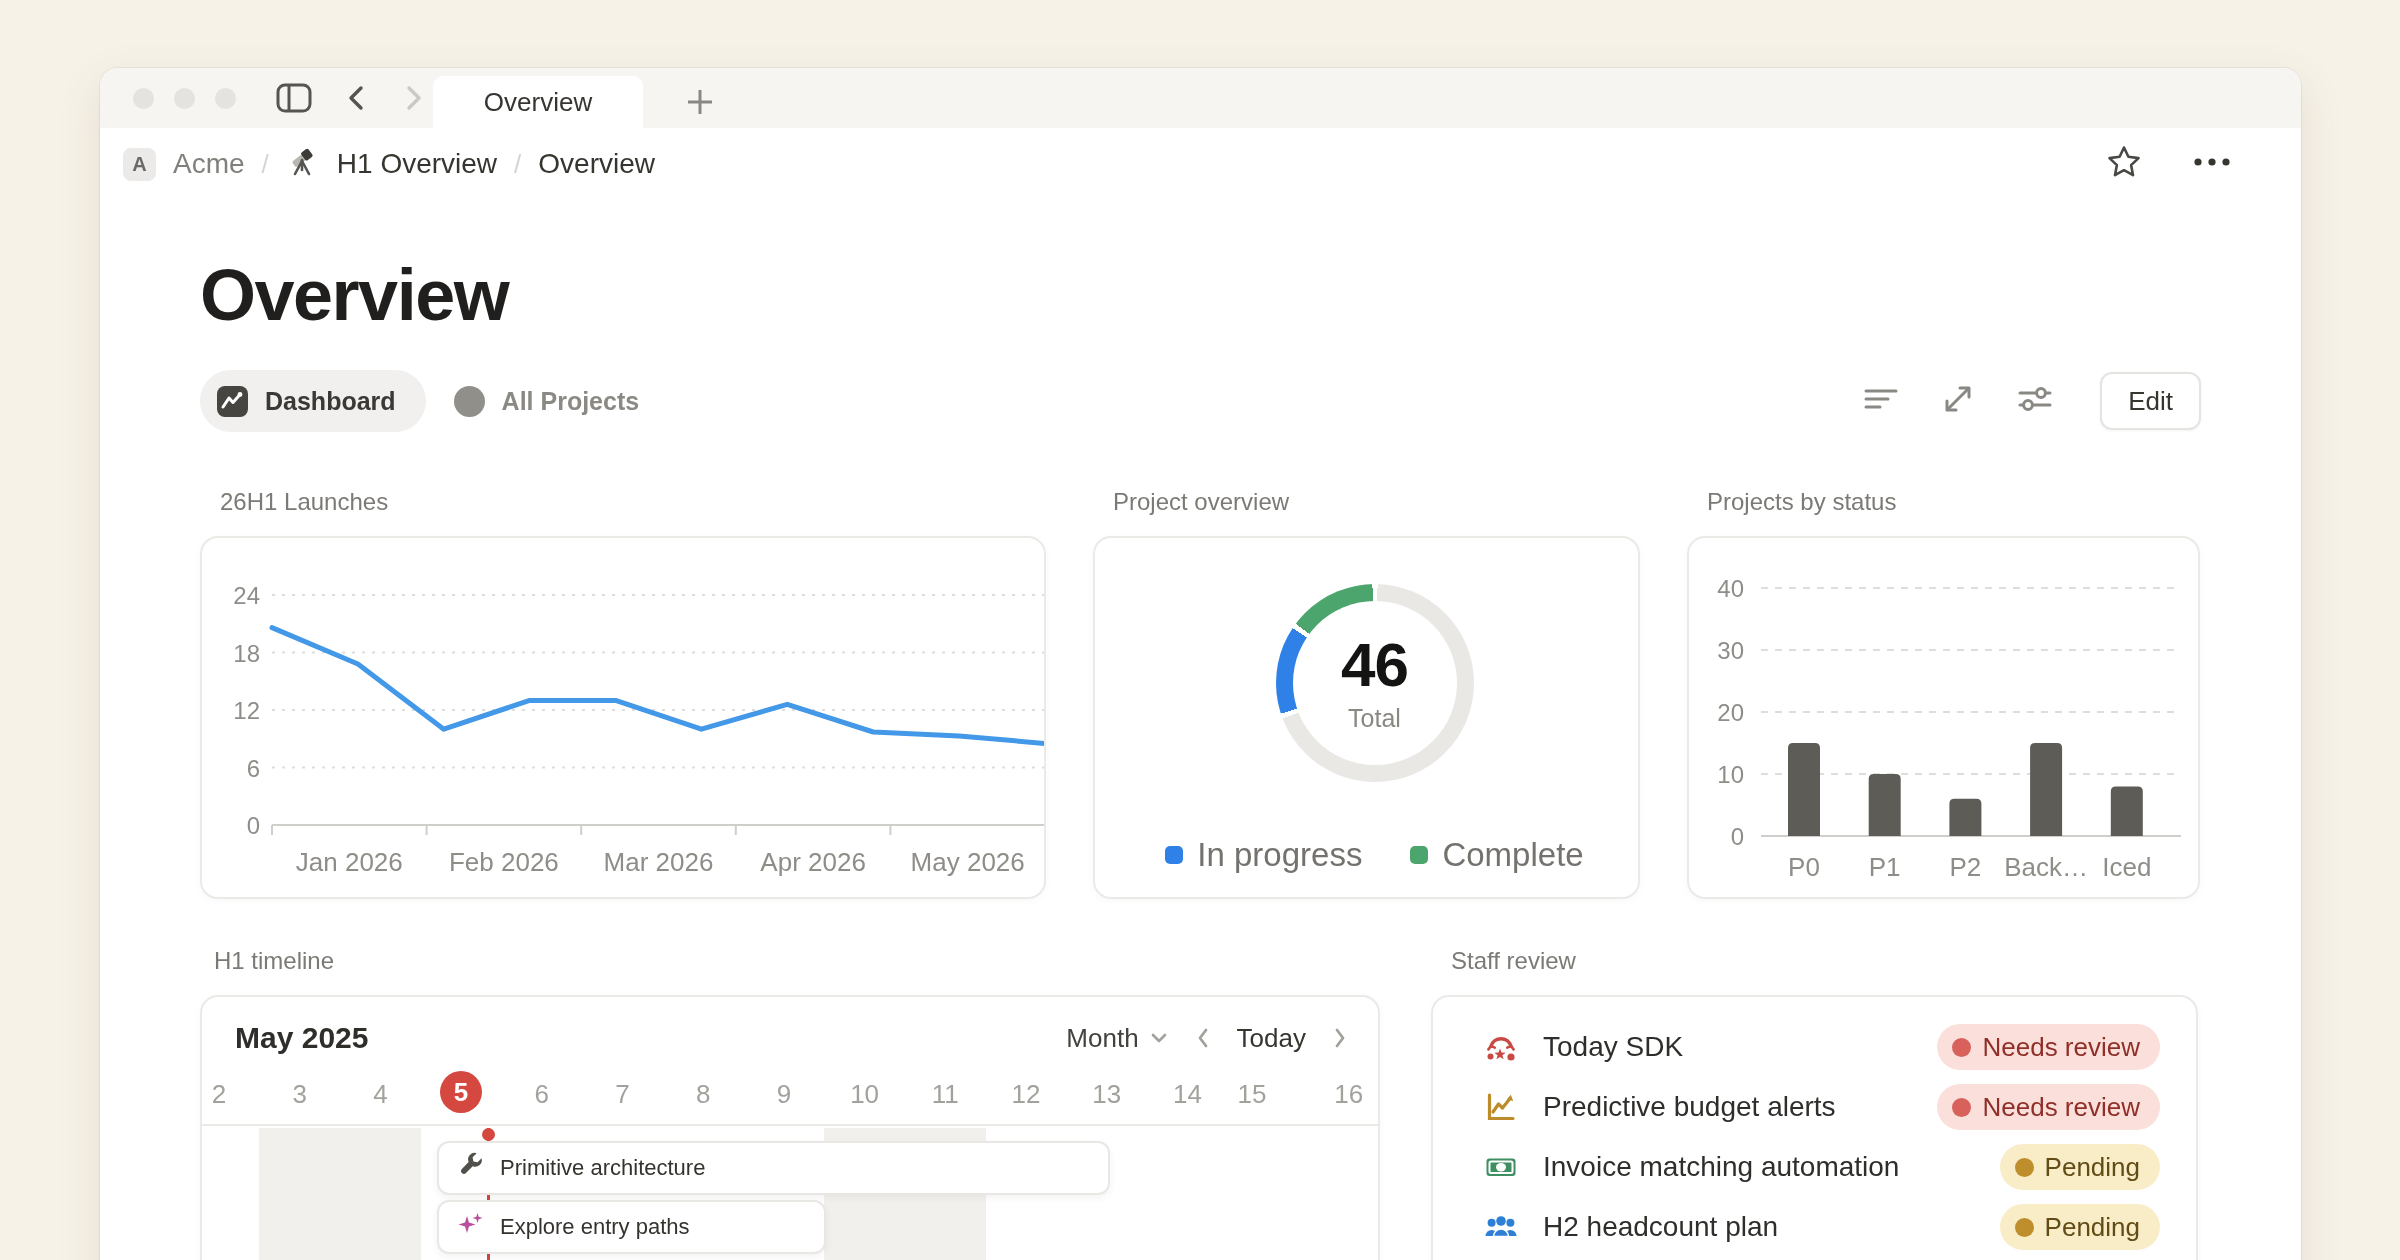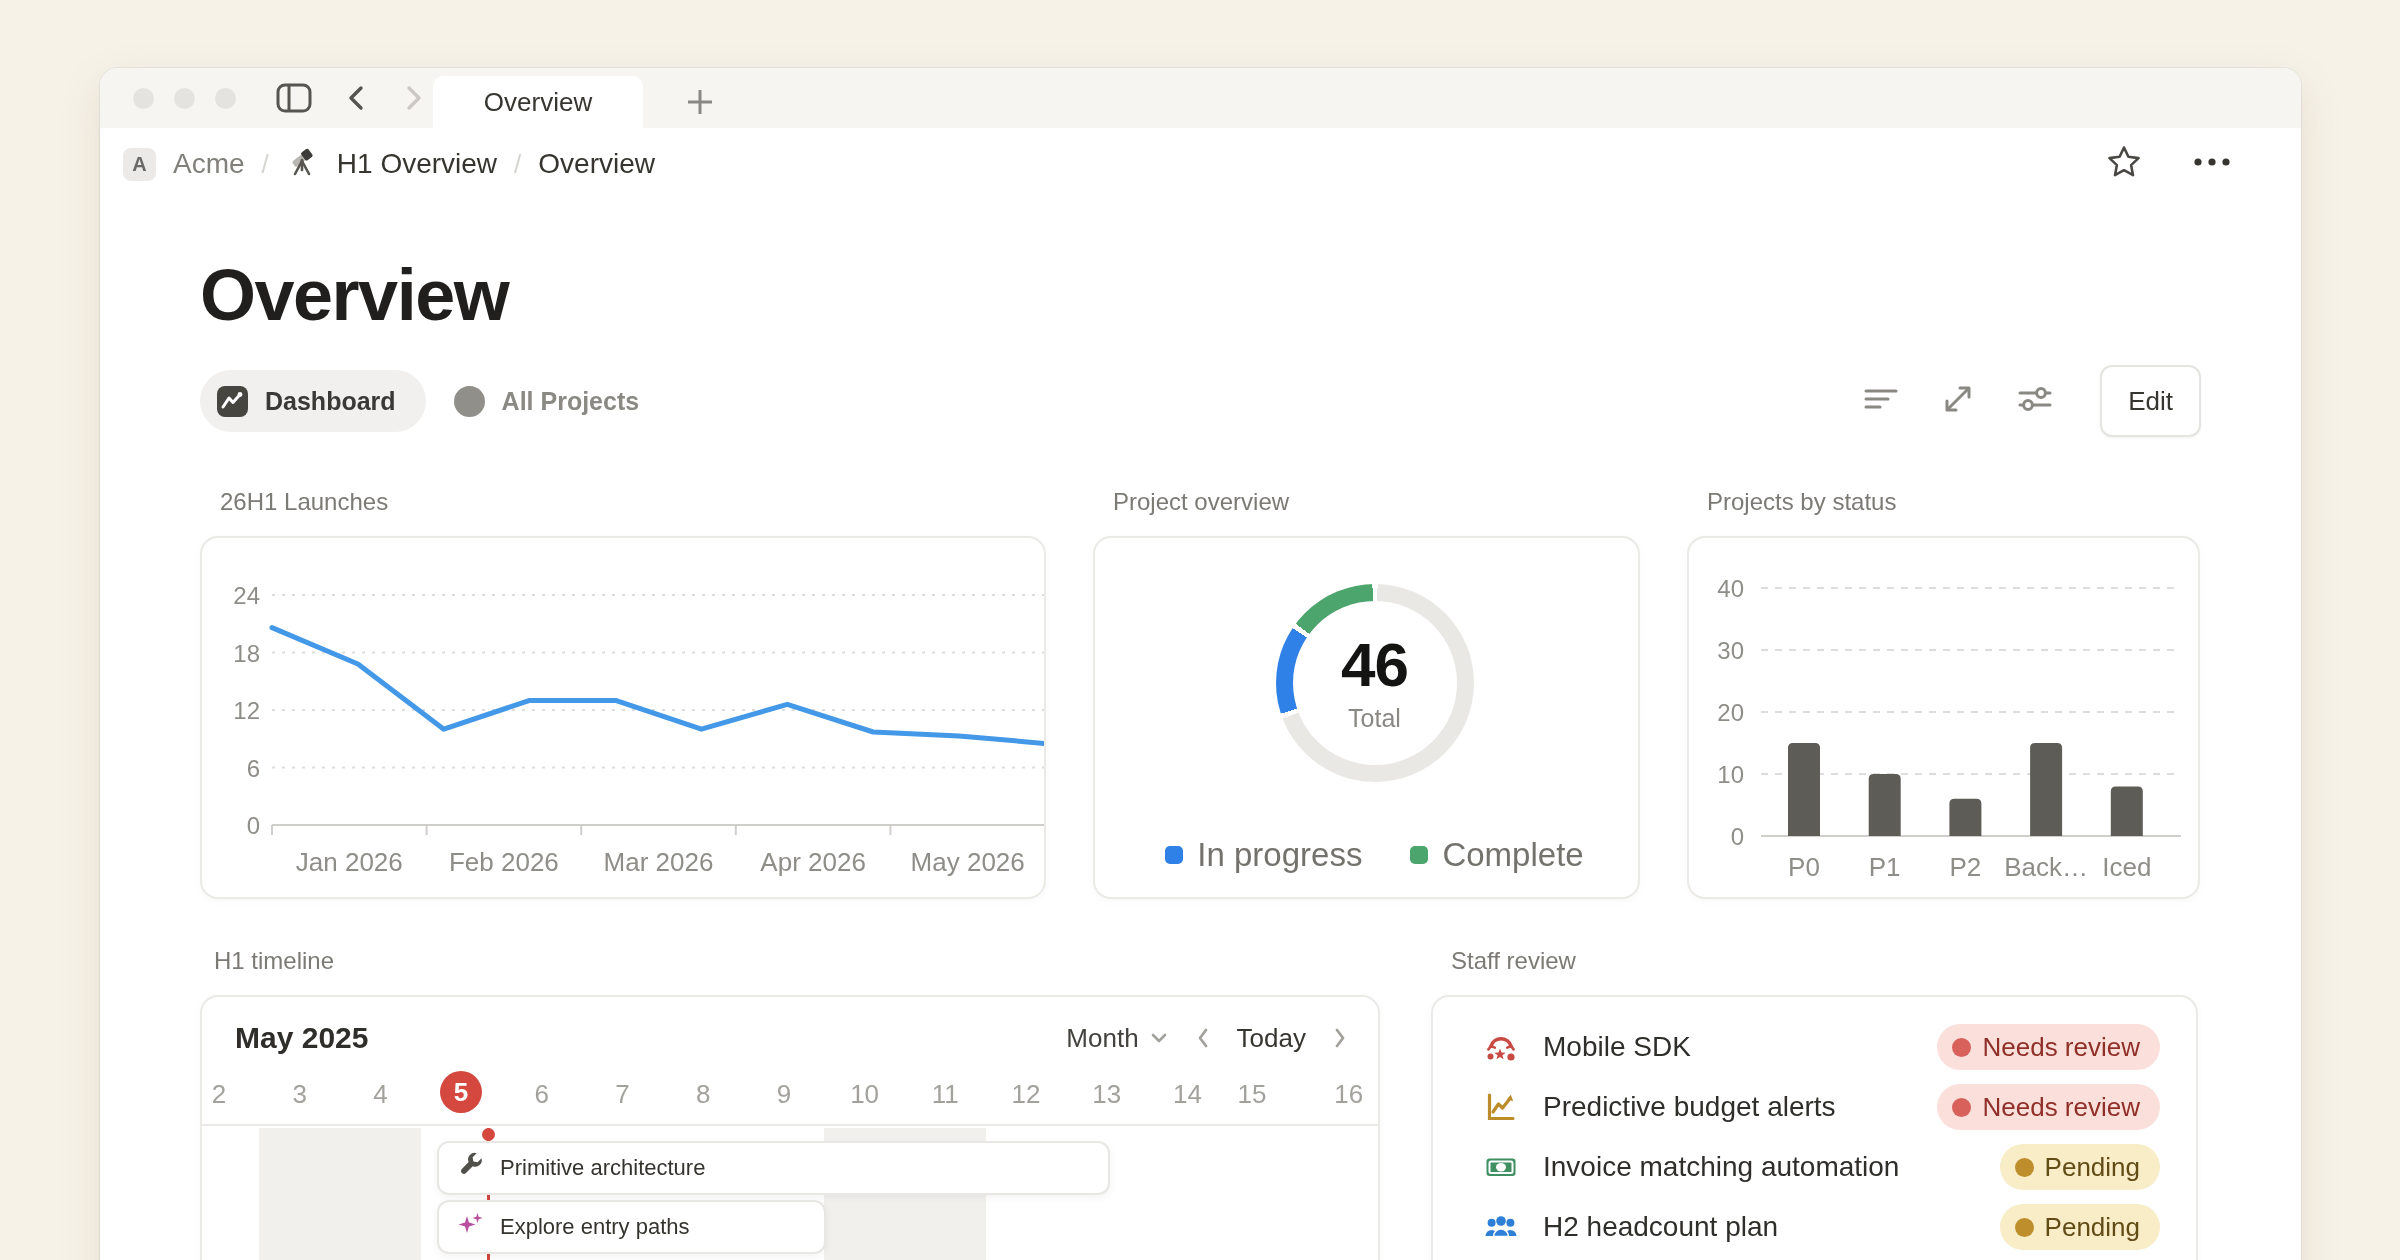--- a/index.html
+++ b/index.html
@@ -41,21 +41,21 @@
 
   .views { margin-top:34px; display:flex; align-items:center; height:62px; }
   .view-pill { display:flex; align-items:center; gap:17px; background:#f1f0ee; border-radius:32px;
     height:62px; padding:0 30px 0 17px; font-size:25px; font-weight:600; color:#3b3935; }
   .view-pill-icon { width:31px; height:31px; border-radius:8px; background:#474540;
     display:flex; align-items:center; justify-content:center; }
   .view-plain { display:flex; align-items:center; gap:17px; margin-left:28px;
     font-size:25px; font-weight:600; color:#8b8984; }
   .view-circle { width:31px; height:31px; border-radius:50%; background:#918f8a; }
   .right-controls { margin-left:auto; display:flex; align-items:center; gap:40px; }
-  .edit-btn { height:72px; padding:0 26px; border:2px solid #e6e4e1; border-radius:12px;
+  .edit-btn { height:58px; padding:0 26px; border:2px solid #e6e4e1; border-radius:12px;
     font-size:26px; color:#37352f; background:#fff; box-shadow:0 1px 3px rgba(0,0,0,.05);
     display:flex; align-items:center; margin-left:6px; }
 
   
   .charts { margin-top:56px; display:grid; grid-template-columns:846px 547px 513px; column-gap:47px; }
   .section-label { font-size:24px; color:#7c7a75; margin:0 0 20px 20px; }
   .card { background:#fff; border:2px solid #eceae7; border-radius:18px; height:363px;
     position:relative; box-shadow:0 2px 8px rgba(0,0,0,.03); overflow:hidden; }
   .tick { font-size:24px; fill:#8f8d88; }
   .xlab { font-size:26px; fill:#8f8d88; }
@@ -376,21 +376,21 @@
               <span style="display: flex;">
                 <svg width="36" height="36" viewBox="0 0 36 36">
                   <path d="M8 17 A10.5 10.5 0 0 1 28 17" fill="none" stroke="#c94943" stroke-width="3.4" stroke-linecap="round"></path>
                   <path d="M8 17 l-2.6 3.4 M8 17 l3.8 1.6" stroke="#c94943" stroke-width="2.6" stroke-linecap="round"></path>
                   <path d="M28 17 l2.6 3.4 M28 17 l-3.8 1.6" stroke="#c94943" stroke-width="2.6" stroke-linecap="round"></path>
                   <path d="M17 19.5 L18.5 23.5 L22.7 23.7 L19.4 26.2 L20.6 30.2 L17 27.9 L13.4 30.2 L14.6 26.2 L11.3 23.7 L15.5 23.5 Z" fill="#c94943"></path>
                   <circle cx="7.5" cy="27.5" r="3" fill="#c94943"></circle>
                   <circle cx="28" cy="28" r="3.6" fill="#c94943"></circle>
                 </svg>
               </span>
-              <span class="staff-title">Mobile SDK</span>
+              <span class="staff-title">Today SDK</span>
               <span class="pill-status pill-red">
                 <span class="dot2"></span>
                 <span>Needs review</span>
               </span>
             </div>
             <div class="staff-row">
               <span style="display: flex;">
                 <svg width="36" height="36" viewBox="0 0 36 36">
                   <path d="M6.5 6 V29.5 H30" fill="none" stroke="#bd8c2a" stroke-width="3.2" stroke-linecap="round"></path>
                   <polyline points="10,23 15.5,15 19.5,19 27,9.5" fill="none" stroke="#bd8c2a" stroke-width="3.2" stroke-linecap="round" stroke-linejoin="round"></polyline>

